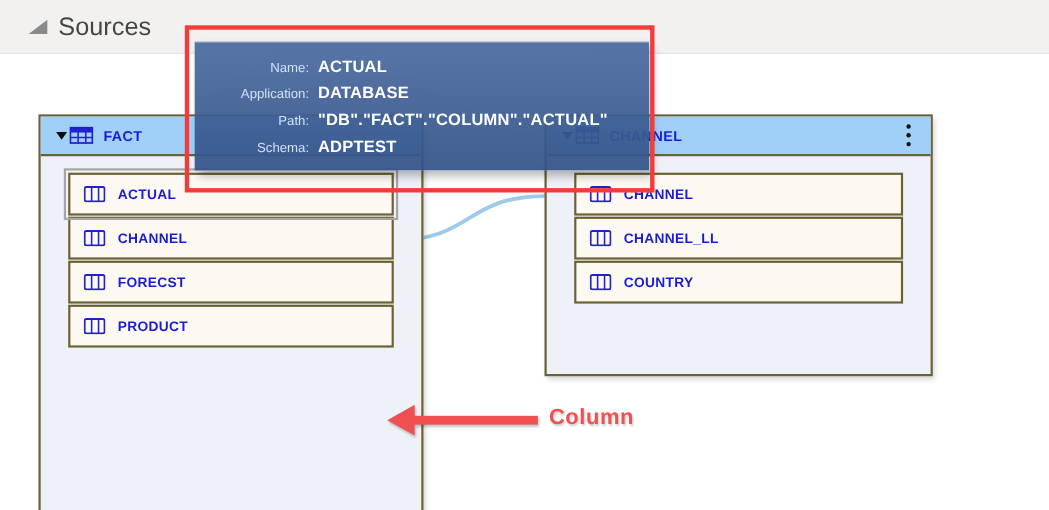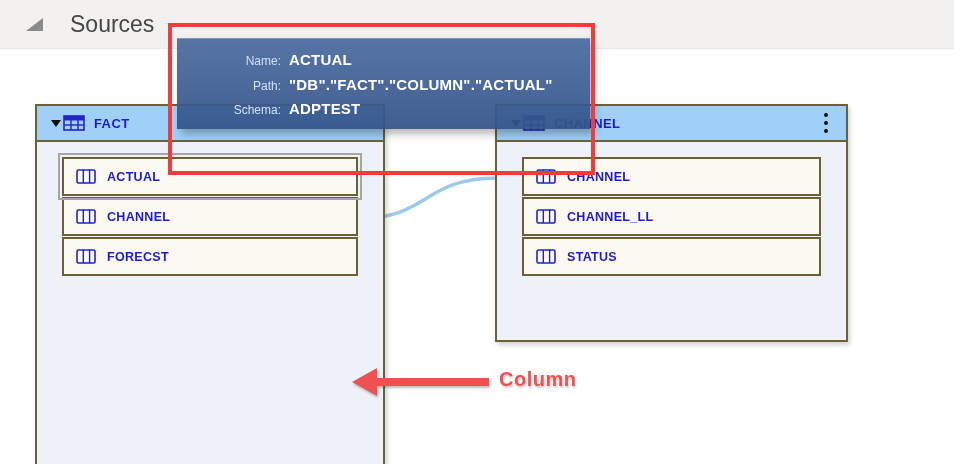--- a/index.html
+++ b/index.html
@@ -10,21 +10,21 @@
   
   .sources-bar{
     position:absolute;left:0;top:0;width:954px;height:48px;
     background:#f2f1f0;border-bottom:1px solid #e6e6e6;
     display:flex;align-items:center;
   }
   .collapse-tri{
     width:0;height:0;margin-left:26px;
     border-left:17px solid transparent;border-bottom:13px solid #8a8a8a;
   }
-  .sources-title{margin-left:27px;font-size:23px;color:#454545;}
+  .sources-title{margin-left:10px;font-size:23px;color:#454545;}
 
   
   .dm-table{
     position:absolute;box-sizing:border-box;
     border:2px solid #6b6134;background:#eef1f7;
     box-shadow:2px 3px 5px rgba(0,0,0,0.18);
   }
   .dm-header{
     height:34px;background:#a0d0f7;border-bottom:2px solid #6b6134;
     display:flex;align-items:center;padding:0 12px;box-sizing:content-box;
@@ -50,21 +50,21 @@
   .col-label{
     color:#1b1bd1;font-weight:bold;font-size:12.5px;margin-left:11px;letter-spacing:.3px;
   }
   .icon-svg{display:block;}
 
   
   .connector-svg{position:absolute;left:0;top:0;width:954px;height:464px;pointer-events:none;}
 
   
   .dm-tooltip{
-    position:absolute;left:177px;top:38px;width:413px;height:91px;
+    position:absolute;left:177px;top:38px;width:413px;height:117px;
     background:linear-gradient(180deg,rgba(74,106,160,0.93),rgba(50,82,136,0.93));
     border-top:1px solid rgba(170,190,220,.6);
     box-shadow:4px 5px 8px rgba(0,0,0,0.28);
     display:flex;flex-direction:column;justify-content:space-evenly;
     padding:4px 0;box-sizing:border-box;z-index:20;
   }
   .tt-row{display:flex;align-items:baseline;line-height:1;}
   .tt-label{
     width:104px;text-align:right;flex:none;
     color:#cfe0f8;font-size:12px;margin-right:8px;
@@ -127,20 +127,28 @@
         </svg>
       <span class="col-label">CHANNEL</span>
     </div>
     <div class="col-row">
       <svg class="icon-svg" width="20" height="15" viewBox="0 0 20 15">
           <rect x="1" y="1" width="18" height="13" rx="1.5" fill="none" stroke="#2222cc" stroke-width="1.6"></rect>
           <line x1="7.3" y1="1" x2="7.3" y2="14" stroke="#2222cc" stroke-width="1.4"></line>
           <line x1="13.6" y1="1" x2="13.6" y2="14" stroke="#2222cc" stroke-width="1.4"></line>
         </svg>
       <span class="col-label">FORECST</span>
+    </div>
+    <div class="col-row">
+      <svg class="icon-svg" width="20" height="15" viewBox="0 0 20 15">
+          <rect x="1" y="1" width="18" height="13" rx="1.5" fill="none" stroke="#2222cc" stroke-width="1.6"></rect>
+          <line x1="7.3" y1="1" x2="7.3" y2="14" stroke="#2222cc" stroke-width="1.4"></line>
+          <line x1="13.6" y1="1" x2="13.6" y2="14" stroke="#2222cc" stroke-width="1.4"></line>
+        </svg>
+      <span class="col-label">PRODUCT</span>
     </div>
   </div>
 </div>
 
 <div class="dm-table" style="left:495px;top:104px;width:353px;height:238px;">
   <div class="dm-header">
     <div class="tri-down"></div>
     <svg class="icon-svg" width="22" height="16" viewBox="0 0 22 16">
       <rect x="1" y="1" width="20" height="14" fill="none" stroke="#2222cc" stroke-width="1.6"></rect>
       <rect x="1" y="1" width="20" height="4.5" fill="#2222cc"></rect>
@@ -172,29 +180,33 @@
           <line x1="13.6" y1="1" x2="13.6" y2="14" stroke="#2222cc" stroke-width="1.4"></line>
         </svg>
       <span class="col-label">CHANNEL_LL</span>
     </div>
     <div class="col-row">
       <svg class="icon-svg" width="20" height="15" viewBox="0 0 20 15">
           <rect x="1" y="1" width="18" height="13" rx="1.5" fill="none" stroke="#2222cc" stroke-width="1.6"></rect>
           <line x1="7.3" y1="1" x2="7.3" y2="14" stroke="#2222cc" stroke-width="1.4"></line>
           <line x1="13.6" y1="1" x2="13.6" y2="14" stroke="#2222cc" stroke-width="1.4"></line>
         </svg>
-      <span class="col-label">STATUS</span>
+      <span class="col-label">COUNTRY</span>
     </div>
   </div>
 </div>
 
 <div class="dm-tooltip">
   <div class="tt-row">
     <span class="tt-label">Name:</span>
     <span class="tt-value">ACTUAL</span>
+  </div>
+  <div class="tt-row">
+    <span class="tt-label">Application:</span>
+    <span class="tt-value">DATABASE</span>
   </div>
   <div class="tt-row">
     <span class="tt-label">Path:</span>
     <span class="tt-value">"DB"."FACT"."COLUMN"."ACTUAL"</span>
   </div>
   <div class="tt-row">
     <span class="tt-label">Schema:</span>
     <span class="tt-value">ADPTEST</span>
   </div>
 </div>

